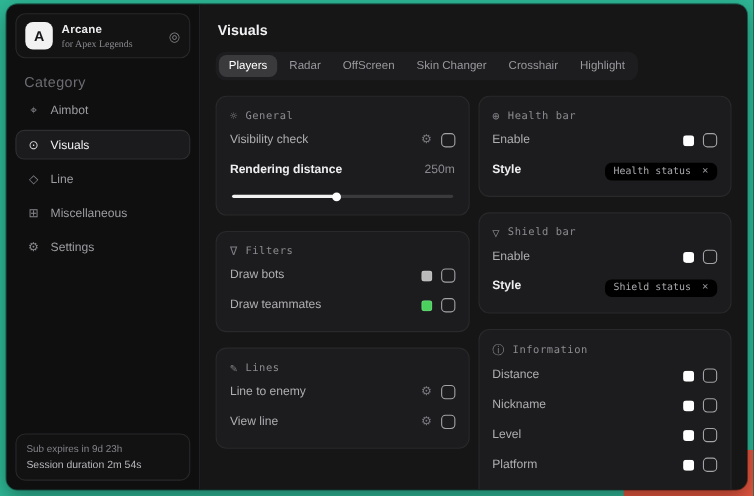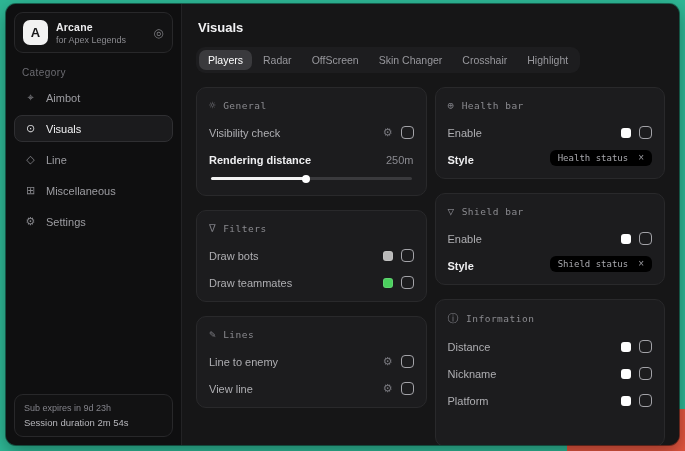--- a/index.html
+++ b/index.html
@@ -31,24 +31,24 @@
     border:1px solid #28282a; border-radius:9px; padding:7px 8px;
     background:#131314;
   }
   .logo-badge {
     width:25px; height:25px; border-radius:7px; background:#f2f2f2;
     color:#18181a; font-weight:bold; font-size:13px;
     display:flex; align-items:center; justify-content:center; flex:0 0 25px;
   }
   .logo-text { flex:1; min-width:0; }
   .logo-title { font-size:10.5px; font-weight:bold; color:#ececee; letter-spacing:.2px; }
-  .logo-sub { font-size:9px; color:#8a8a8f; margin-top:2px; }
+  .logo-sub { font-size:9px; color:#8a8a8f; margin-top:2px;font-family:Liberation Serif, serif; }
   .logo-action { color:#808085; font-size:12px; cursor:pointer; }
   .category-label {
-    font-size:10px; color:#6c6c72; margin:14px 0 6px 8px; letter-spacing:.4px;
+    font-size:13px; color:#6c6c72; margin:14px 0 6px 8px; letter-spacing:.4px;
   }
   .nav-item {
     display:flex; align-items:center; gap:9px;
     padding:6px 9px; border-radius:8px; border:1px solid transparent;
     margin-bottom:4px; cursor:pointer;
   }
   .nav-item .glyph { font-size:11px; color:#85858a; width:13px; text-align:center; }
   .nav-item .lbl { font-size:11px; color:#9d9da2; }
   .nav-item.active { background:#1b1b1d; border-color:#2f2f32; }
   .nav-item.active .lbl { color:#f0f0f2; }
@@ -77,21 +77,21 @@
     background:#1c1c1e; border:1px solid #29292b; border-radius:10px;
     padding:11px 12px 12px 12px; margin-bottom:14px;
   }
   .card-head {
     display:flex; align-items:center; gap:7px;
     font-family:"DejaVu Sans Mono", monospace;
     font-size:9.5px; color:#8b8b90; letter-spacing:.5px; margin-bottom:4px;
   }
   .card-head .glyph { font-size:11px; color:#7e7e84; }
   .row {
-    display:flex; align-items:flex-end; justify-content:space-between;
+    display:flex; align-items:flex-start; justify-content:space-between;
     margin-top:9px; height:18px;
   }
   .row-label { font-size:11px; color:#aeaeb2; }
   .row-label.bright { color:#eeeef0; font-weight:bold; }
   .row-value { font-size:11px; color:#8a8a90; }
   .controls { display:flex; align-items:center; gap:8px; }
   .gear { font-size:11px; color:#77777d; cursor:pointer; line-height:1; }
   .checkbox {
     width:13px; height:13px; border:1.4px solid #a3a3a8; border-radius:4px;
     background:transparent; cursor:pointer; flex:0 0 13px;
@@ -298,20 +298,27 @@
             </span>
           </div>
           <div class="row">
             <span class="row-label">Nickname</span>
             <span class="controls">
               <span class="swatch" style="background: rgb(255, 255, 255);"></span>
               <span class="checkbox"></span>
             </span>
           </div>
           <div class="row">
+            <span class="row-label">Level</span>
+            <span class="controls">
+              <span class="swatch" style="background: rgb(255, 255, 255);"></span>
+              <span class="checkbox"></span>
+            </span>
+          </div>
+          <div class="row">
             <span class="row-label">Platform</span>
             <span class="controls">
               <span class="swatch" style="background: rgb(255, 255, 255);"></span>
               <span class="checkbox"></span>
             </span>
           </div>
           <div class="row">
             
             
           </div>

